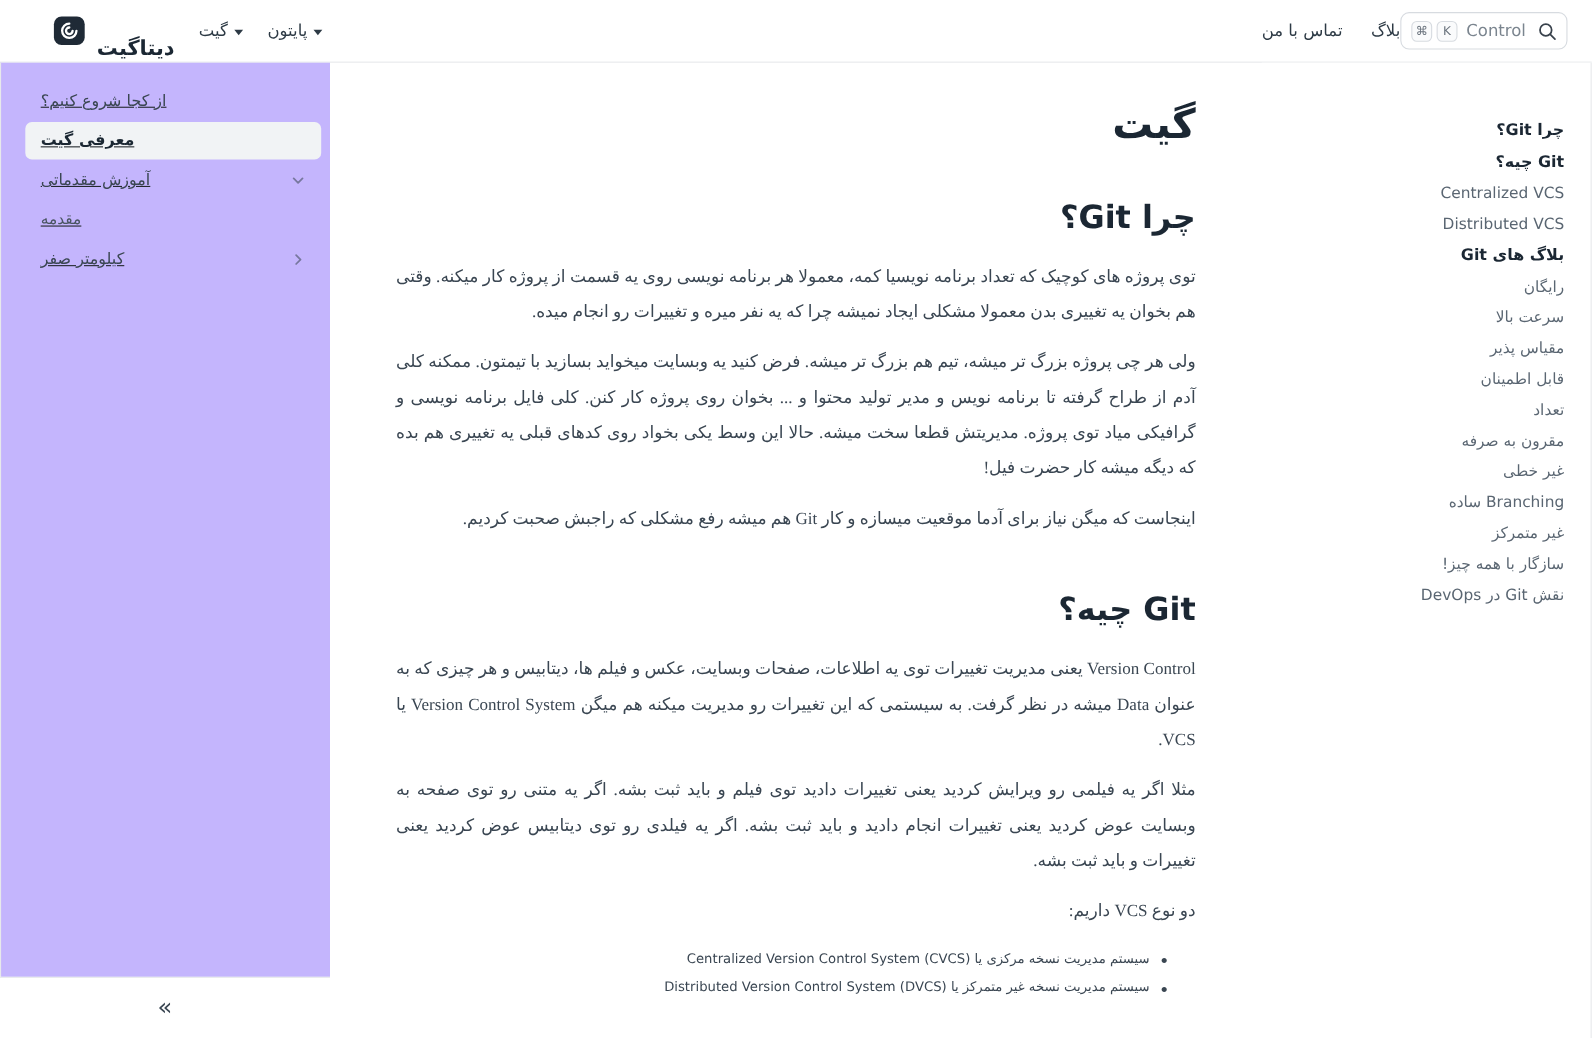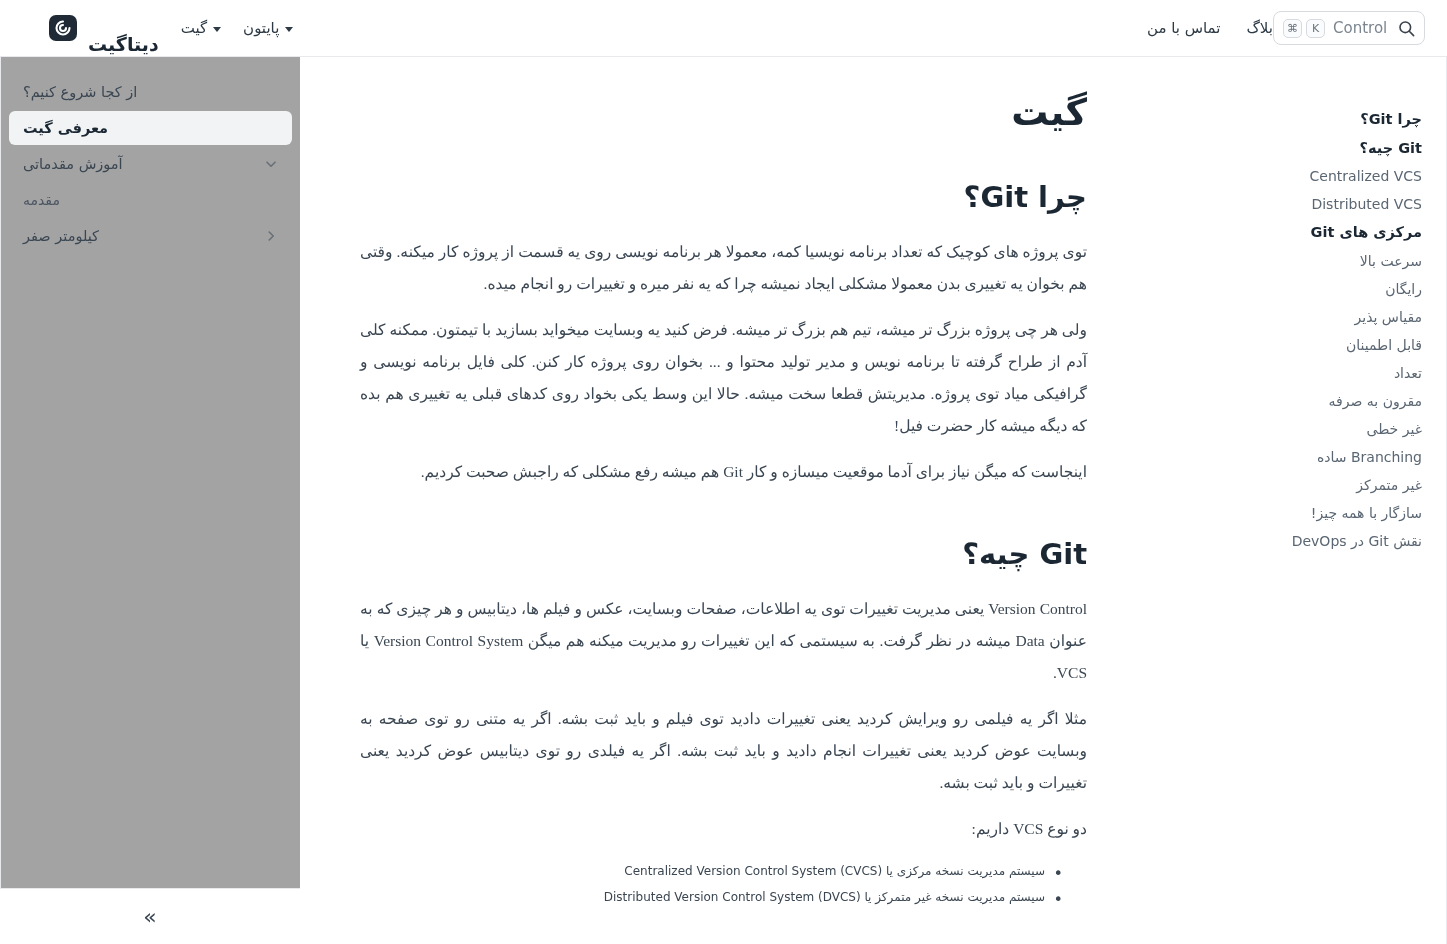--- a/index.html
+++ b/index.html
@@ -80,24 +80,25 @@
   .shell {
     position: absolute; top: 57px; left: 0;
     width: 1447px; height: 887px;
     display: flex; flex-direction: row;
   }
 
   
   .docs-nav {
     width: 300px; flex: 0 0 300px;
     order: 3;
-    background: #a3a3a3;
+    background: #c4b5fd;
     border-left: 1px solid #e7e9ec;
-    padding: 16px 0 0 0;
+    padding: 16px 0 0 14px;
     position: relative;
+    text-decoration: underline;
   }
   .docs-nav-item {
     display: flex; align-items: center; flex-direction: row-reverse;
     justify-content: space-between;
     height: 34px;
     margin: 2px 8px;
     padding: 0 14px;
     border-radius: 6px;
     font-size: 14.5px;
     color: #3a4652;
@@ -235,23 +236,23 @@
   </div>
 </div>
 
 <div class="shell">
 
   <aside class="toc">
     <div class="toc-item head">چرا Git؟</div>
     <div class="toc-item head">Git چیه؟</div>
     <div class="toc-item sub">Centralized VCS</div>
     <div class="toc-item sub">Distributed VCS</div>
-    <div class="toc-item head">مرکزی های Git</div>
+    <div class="toc-item head">بلاگ های Git</div>
+    <div class="toc-item sub">رایگان</div>
     <div class="toc-item sub">سرعت بالا</div>
-    <div class="toc-item sub">رایگان</div>
     <div class="toc-item sub">مقیاس پذیر</div>
     <div class="toc-item sub">قابل اطمینان</div>
     <div class="toc-item sub">تعداد</div>
     <div class="toc-item sub">مقرون به صرفه</div>
     <div class="toc-item sub">غیر خطی</div>
     <div class="toc-item sub">Branching ساده</div>
     <div class="toc-item sub">غیر متمرکز</div>
     <div class="toc-item sub">سازگار با همه چیز!</div>
     <div class="toc-item sub">نقش Git در DevOps</div>
   </aside>

